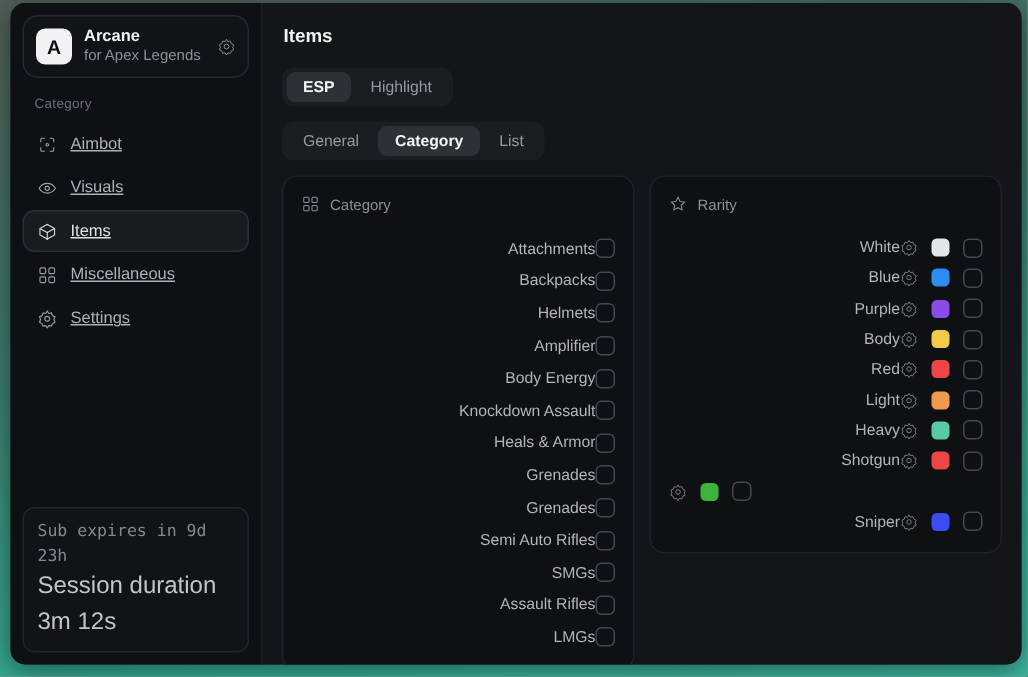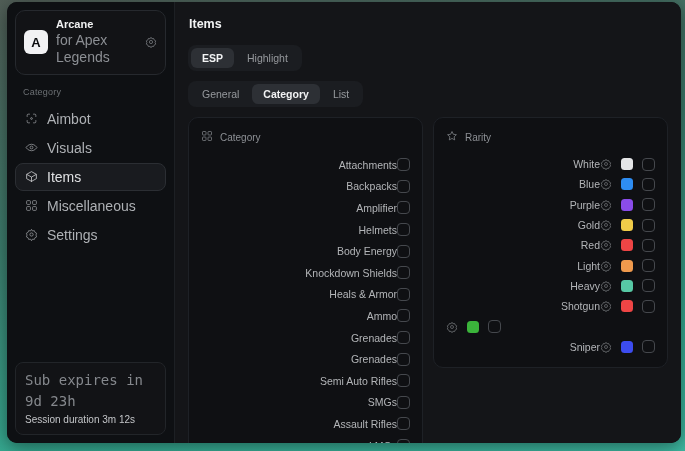--- a/index.html
+++ b/index.html
@@ -24,38 +24,38 @@
     border:1px solid #26292e; border-radius:10px;
     padding:7px 8px; margin-bottom:12px; background:#121316;
   }
   .logo {
     width:24px; height:24px; border-radius:6px; background:#f2f2f4;
     color:#0c0d10; font-weight:bold; font-size:13px;
     display:flex; align-items:center; justify-content:center;
   }
   .brand-text { flex:1; line-height:1.25; }
   .brand-title { color:#f0f1f2; font-size:11px; font-weight:bold; }
-  .brand-sub { color:#8c8f94; font-size:14px; }
+  .brand-sub { color:#8c8f94; font-size:10px; }
   .section-label { color:#6c7074; font-size:9px; margin:6px 0 8px 8px; letter-spacing:.2px; }
   .nav-item {
     display:flex; align-items:center; gap:9px; height:28px;
     padding:0 8px; border-radius:8px; border:1px solid transparent;
-    color:#aeb1b5; font-size:14px; cursor:default; margin-bottom:1px;
+    color:#aeb1b5; font-size:11px; cursor:default; margin-bottom:1px;text-decoration:underline;
   }
   .nav-item.active { background:#191b1f; border-color:#2b2e33; color:#dfe0e2; }
   .nav-icon { width:14px; height:14px; display:flex; align-items:center; justify-content:center; color:#9a9da1; }
   .nav-item.active .nav-icon { color:#d7d8da; }
   .nav-icon svg { width:13px; height:13px; stroke:currentColor; fill:none; stroke-width:1.4; }
   .session {
     position:absolute; left:8px; right:8px; bottom:8px;
     border:1px solid #222529; border-radius:8px; background:#121316;
     padding:7px 9px; line-height:1.5;
   }
-  .session-line1 { color:#85888d; font-size:14px; font-family:"DejaVu Sans Mono", monospace; }
-  .session-line2 { color:#c3c5c8; font-size:10px; }
+  .session-line1 { color:#85888d; font-size:11px; font-family:"DejaVu Sans Mono", monospace; }
+  .session-line2 { color:#c3c5c8; font-size:16px; }
   
   .main { flex:1; background:#141518; padding:12px 13px 0 13px; overflow:hidden; }
   .page-title { color:#f2f3f4; font-size:12.5px; font-weight:bold; margin:3px 0 14px 1px; }
   .seg {
     display:inline-flex; background:#1b1d21; border-radius:8px; padding:3px; gap:2px; margin-bottom:10px;
   }
   .seg-row { display:block; }
   .seg button {
     border:none; background:transparent; color:#96999d; font-size:10.5px;
     font-family:inherit; padding:4px 11px; border-radius:6px; cursor:default;
@@ -188,41 +188,37 @@
         <div id="category-list">
             <div class="row">
               <span class="row-label">Attachments</span>
               <span class="checkbox"></span>
             </div>
             <div class="row">
               <span class="row-label">Backpacks</span>
               <span class="checkbox"></span>
             </div>
             <div class="row">
+              <span class="row-label">Helmets</span>
+              <span class="checkbox"></span>
+            </div>
+            <div class="row">
               <span class="row-label">Amplifier</span>
               <span class="checkbox"></span>
             </div>
             <div class="row">
-              <span class="row-label">Helmets</span>
-              <span class="checkbox"></span>
-            </div>
-            <div class="row">
               <span class="row-label">Body Energy</span>
               <span class="checkbox"></span>
             </div>
             <div class="row">
-              <span class="row-label">Knockdown Shields</span>
+              <span class="row-label">Knockdown Assault</span>
               <span class="checkbox"></span>
             </div>
             <div class="row">
               <span class="row-label">Heals &amp; Armor</span>
-              <span class="checkbox"></span>
-            </div>
-            <div class="row">
-              <span class="row-label">Ammo</span>
               <span class="checkbox"></span>
             </div>
             <div class="row">
               <span class="row-label">Grenades</span>
               <span class="checkbox"></span>
             </div>
             <div class="row">
               <span class="row-label">Grenades</span>
               <span class="checkbox"></span>
             </div>
@@ -282,21 +278,21 @@
               <span class="row-gear">
                 <svg viewBox="0 0 24 24">
                   <circle cx="12" cy="12" r="3"></circle>
                   <path d="M12 2.5l1.8 3 3.4-.6 1.2 3.2 3.1 1.6-1.3 3.3 1.3 3.3-3.1 1.6-1.2 3.2-3.4-.6-1.8 3-1.8-3-3.4.6-1.2-3.2-3.1-1.6 1.3-3.3-1.3-3.3 3.1-1.6 1.2-3.2 3.4.6z"></path>
                 </svg>
               </span>
               <span class="swatch" style="background:#8a4ce9"></span>
               <span class="checkbox"></span>
             </div>
             <div class="row rarity-row">
-              <span class="row-label">Gold</span>
+              <span class="row-label">Body</span>
               <span class="row-gear">
                 <svg viewBox="0 0 24 24">
                   <circle cx="12" cy="12" r="3"></circle>
                   <path d="M12 2.5l1.8 3 3.4-.6 1.2 3.2 3.1 1.6-1.3 3.3 1.3 3.3-3.1 1.6-1.2 3.2-3.4-.6-1.8 3-1.8-3-3.4.6-1.2-3.2-3.1-1.6 1.3-3.3-1.3-3.3 3.1-1.6 1.2-3.2 3.4.6z"></path>
                 </svg>
               </span>
               <span class="swatch" style="background:#f0cc49"></span>
               <span class="checkbox"></span>
             </div>
             <div class="row rarity-row">

